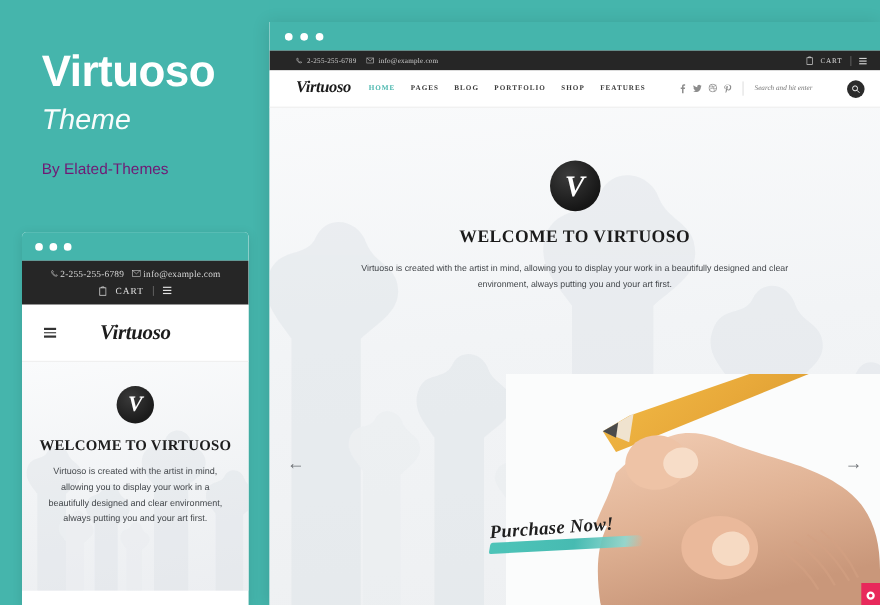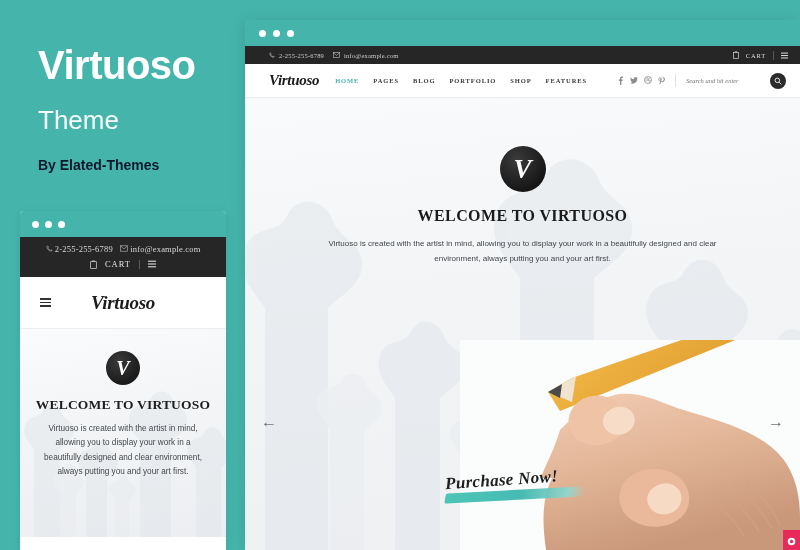--- a/index.html
+++ b/index.html
@@ -15,24 +15,24 @@
     position:absolute; left:0; top:0; width:245px; height:550px;
     background:#45b5ac;
   }
   .promo{ position:absolute; left:38px; top:44px; width:200px; }
   .promo-title{
     font-size:40px; font-weight:bold; color:#ffffff;
     letter-spacing:-0.5px; line-height:1.05;
   }
   .promo-sub{
     font-size:26px; font-weight:300; color:#ffffff;
-    margin-top:20px; line-height:1.1; opacity:.97;
+    margin-top:8px; line-height:1.1; opacity:.97;font-style:italic;
   }
   .promo-by{
-    font-size:14px; color:#0f172a; margin-top:22px; font-weight:700;
+    font-size:14px; color:#701a75; margin-top:22px; font-weight:400;
   }
 
   
   .mobile-window{
     position:absolute; left:20px; top:211px; width:206px; height:339px;
     background:#ffffff;
     border-radius:4px 4px 0 0;
     overflow:hidden;
     box-shadow:0 2px 10px rgba(0,0,0,.10);
   }

